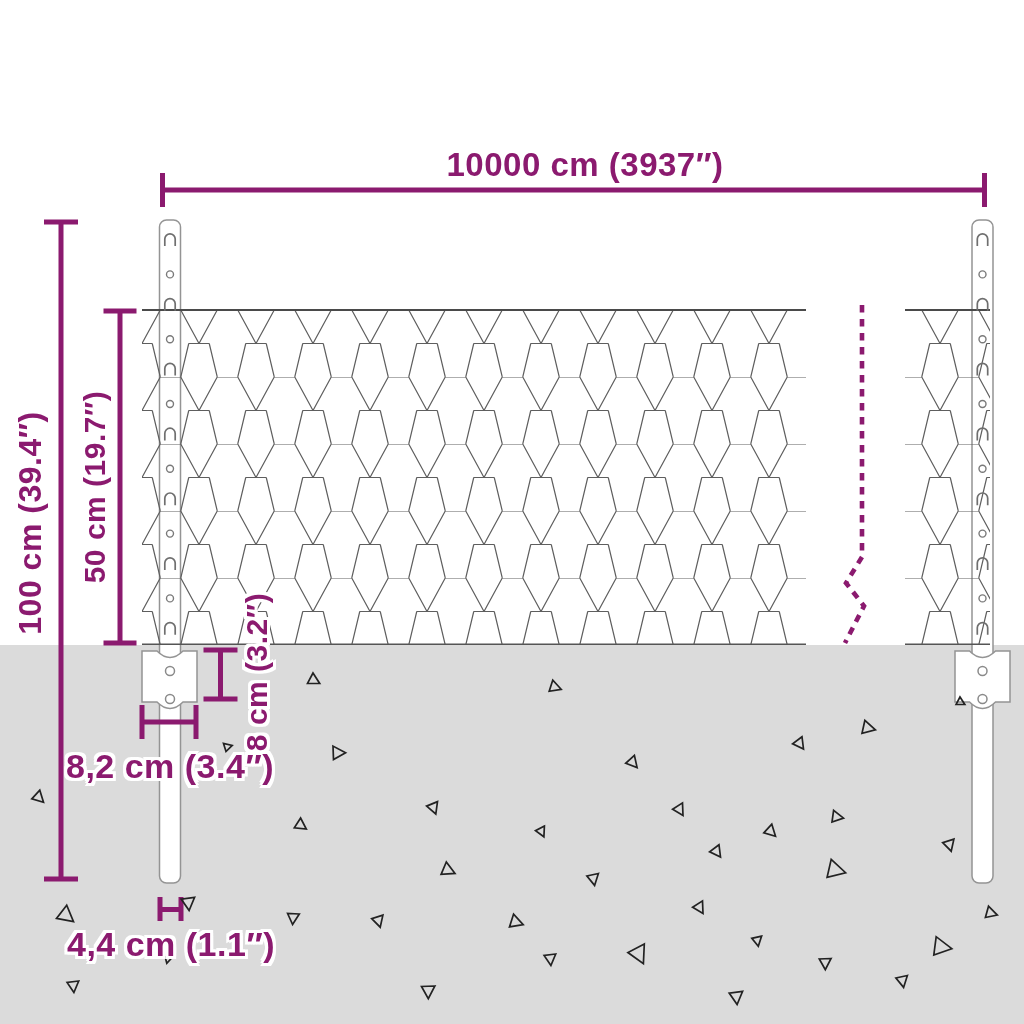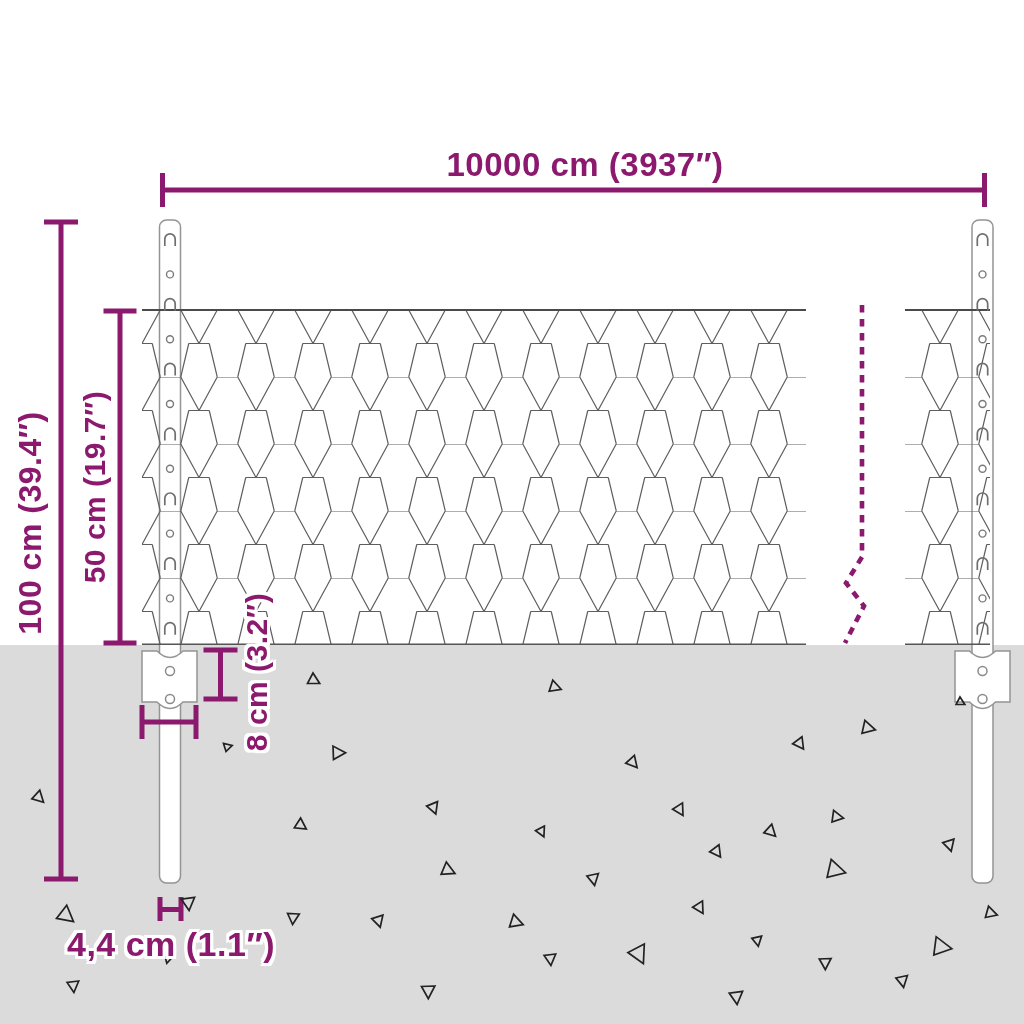--- a/index.html
+++ b/index.html
@@ -137,15 +137,16 @@
   </svg>
 
   <div class="dim-label fs33" style="left:585px;top:165px;">10000 cm (3937″)</div>
 
   <div class="dim-label rot fs32" style="left:30px;top:523px;">100 cm (39.4″)</div>
 
   <div class="dim-label rot fs30" style="left:95px;top:487px;">50 cm (19.7″)</div>
 
   <div class="dim-label rot fs30" style="left:257px;top:672px;">8 cm (3.2″)</div>
 
+  <div class="dim-label fs34" style="left:170px;top:766px;">8,2 cm (3.4″)</div>
 
   <div class="dim-label fs34" style="left:171px;top:944px;">4,4 cm (1.1″)</div>
 </div>
 
 </body></html>

